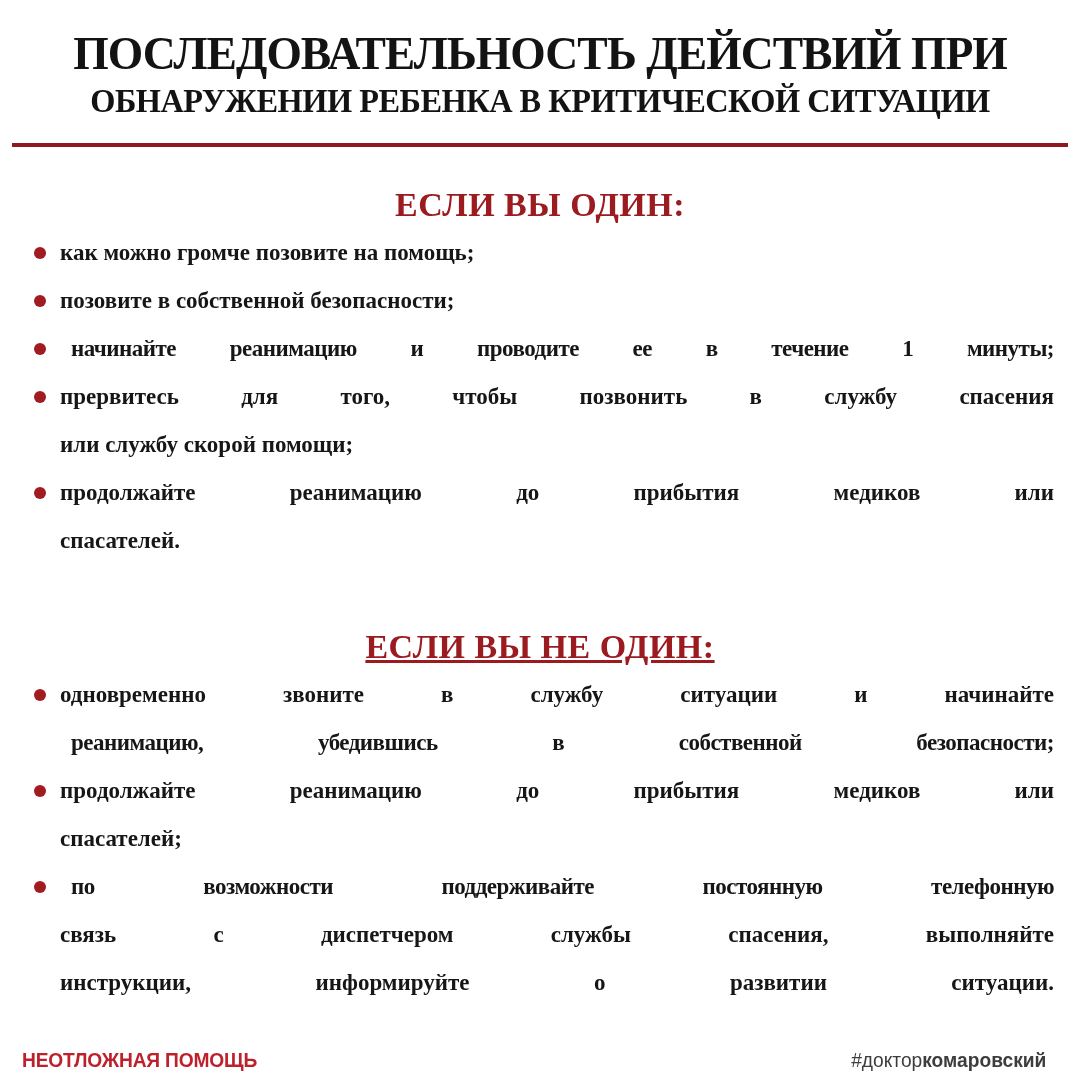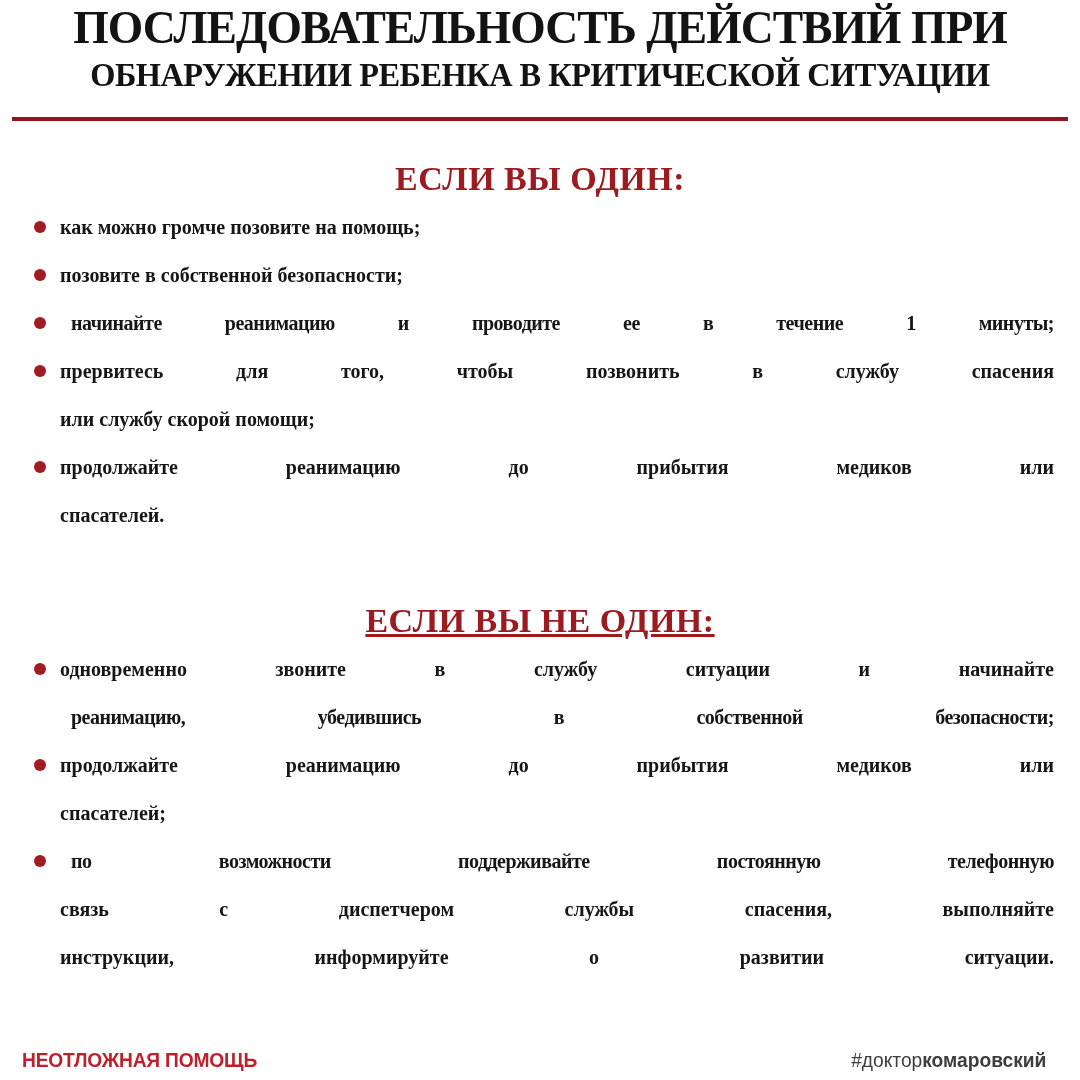--- a/index.html
+++ b/index.html
@@ -6,21 +6,21 @@
   .poster {
     position: relative;
     width: 1080px;
     height: 1080px;
     margin: 0 auto;
     background: #ffffff;
     font-family: "Liberation Serif", "DejaVu Serif", serif;
     overflow: hidden;
   }
   
-  .title-block { text-align: center; }
+  .title-block { padding-top: 26px; text-align: center; }
   .title-l1 {
     font-size: 47px;
     font-weight: 700;
     color: #131313;
     letter-spacing: -1px;
     line-height: 1.15;
     transform: scaleX(0.97);
   }
   .title-l2 {
     font-size: 33px;
@@ -52,21 +52,21 @@
     flex: none;
     width: 12px;
     height: 12px;
     border-radius: 50%;
     background: #a11c20;
     margin: 18px 14px 0 4px;
   }
   .btext {
     flex: 1;
     min-width: 0;
-    font-size: 20px;
+    font-size: 23px;
     font-weight: 700;
     color: #161616;
     font-family: Liberation Serif, serif;
   }
   .bline { line-height: 48px; white-space: nowrap; }
   .bline.fill {
     white-space: normal;
     text-align: justify;
     text-align-last: justify;
   }

